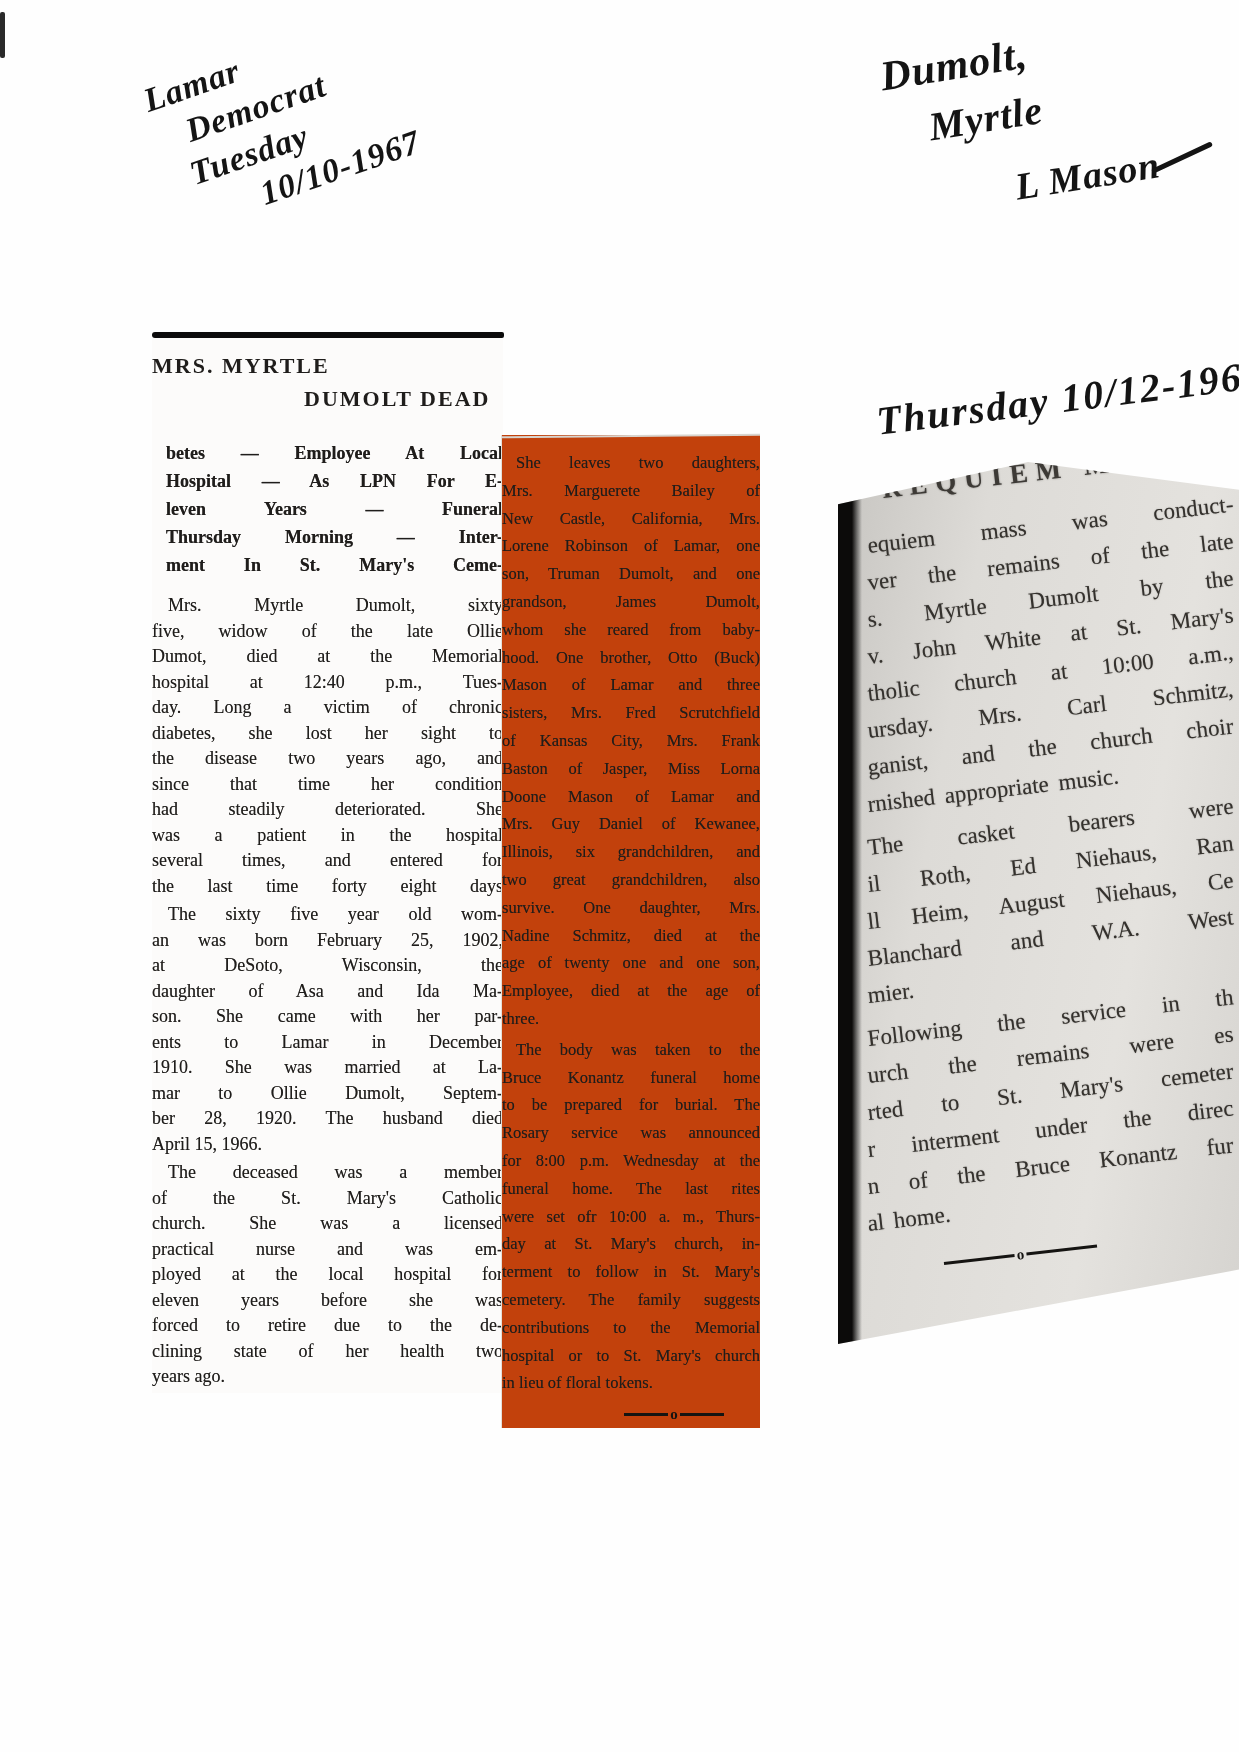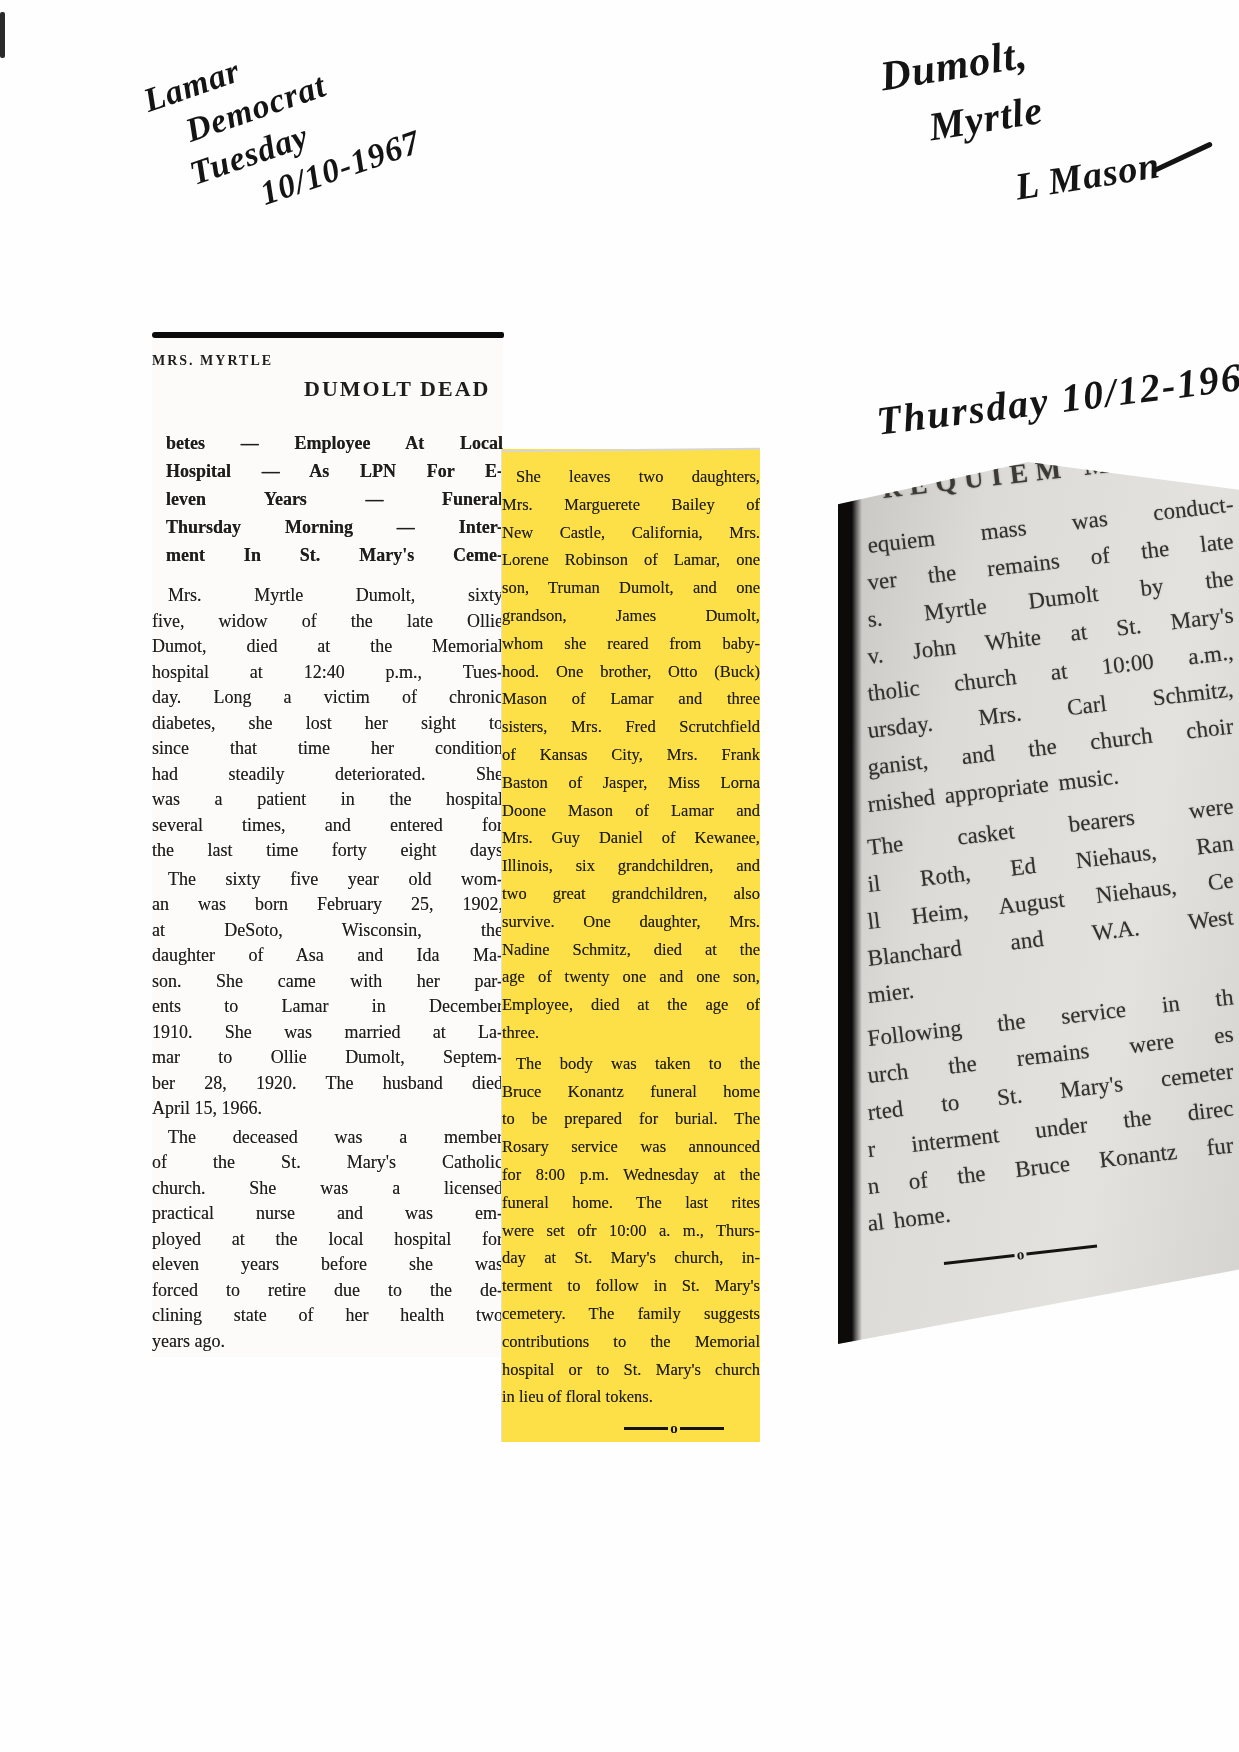--- a/index.html
+++ b/index.html
@@ -31,33 +31,33 @@
 
   
   .news{color:var(--ink,#1f1d1b);}
   .tline{text-align:justify;text-align-last:justify;text-justify:inter-word;}
   .tline.lastln{text-align-last:left;}
   .para{margin:0 0 3px 0;}
 
   
   .col1{position:absolute;left:152px;top:332px;width:351px;background:rgba(250,249,246,.6);}
   .rule{width:352px;height:6px;background:#0b0b0b;border-radius:3px 2px 2px 3px;margin-bottom:15px;}
-  .h1a{font-size:14px;font-weight:bold;letter-spacing:2px;white-space:nowrap;}
+  .h1a{font-size:22px;font-weight:bold;letter-spacing:2px;white-space:nowrap;}
   .h1b{font-size:22px;font-weight:bold;letter-spacing:2px;white-space:nowrap;margin-left:152px;margin-top:7px;}
   .subhead{margin-top:27px;font-weight:bold;font-size:18px;}
   .subhead .tline{line-height:28px;padding-left:14px;text-shadow:0 0 .6px rgba(31,29,27,.7);}
   .subhead .tline.first{padding-left:0;}
   .bodytext{font-size:18px;}
   .col1 .bodytext{margin-top:14px;}
   .col1 .bodytext .tline{line-height:25.5px;}
   .bodytext .tline{text-shadow:0 0 .5px rgba(31,29,27,.55);}
   .bodytext .tline.first{text-indent:16px;}
 
   
-  .col2{position:absolute;left:502px;top:449px;width:258px;background:#fde047;
+  .col2{position:absolute;left:502px;top:435px;width:258px;background:#c2410c;
         box-shadow:-1px 0 0 #e3e0da;padding:14px 0 6px 0;}
   .tear{position:absolute;left:0;top:0;width:100%;height:2px;background:#d8d5cf;transform:rotate(-.6deg);}
   .col2 .bodytext{font-size:16.5px;}
   .col2 .bodytext .tline{line-height:27.8px;}
   .col2 .bodytext .tline.first{text-indent:14px;}
 
   
   .divider{display:flex;align-items:center;width:100px;margin:10px 0 0 122px;}
   .divline{flex:1;height:2.5px;background:#151412;}
   .divo{font-size:15px;font-weight:bold;line-height:1;margin:0 2px;color:#151412;}
@@ -119,20 +119,21 @@
         </div>
       </div>
     <div class="bodytext news">
         <div class="para">
           <div class="tline first">Mrs. Myrtle Dumolt, sixty</div>
           <div class="tline">five, widow of the late Ollie</div>
           <div class="tline">Dumot, died at the Memorial</div>
           <div class="tline">hospital at 12:40 p.m., Tues-</div>
           <div class="tline">day. Long a victim of chronic</div>
           <div class="tline">diabetes, she lost her sight to</div>
+          <div class="tline">the disease two years ago, and</div>
           <div class="tline">since that time her condition</div>
           <div class="tline">had steadily deteriorated. She</div>
           <div class="tline">was a patient in the hospital</div>
           <div class="tline">several times, and entered for</div>
           <div class="tline">the last time forty eight days</div>
         </div>
         <div class="para">
           <div class="tline first">The sixty five year old wom-</div>
           <div class="tline">an was born February 25, 1902,</div>
           <div class="tline">at DeSoto, Wisconsin, the</div>

